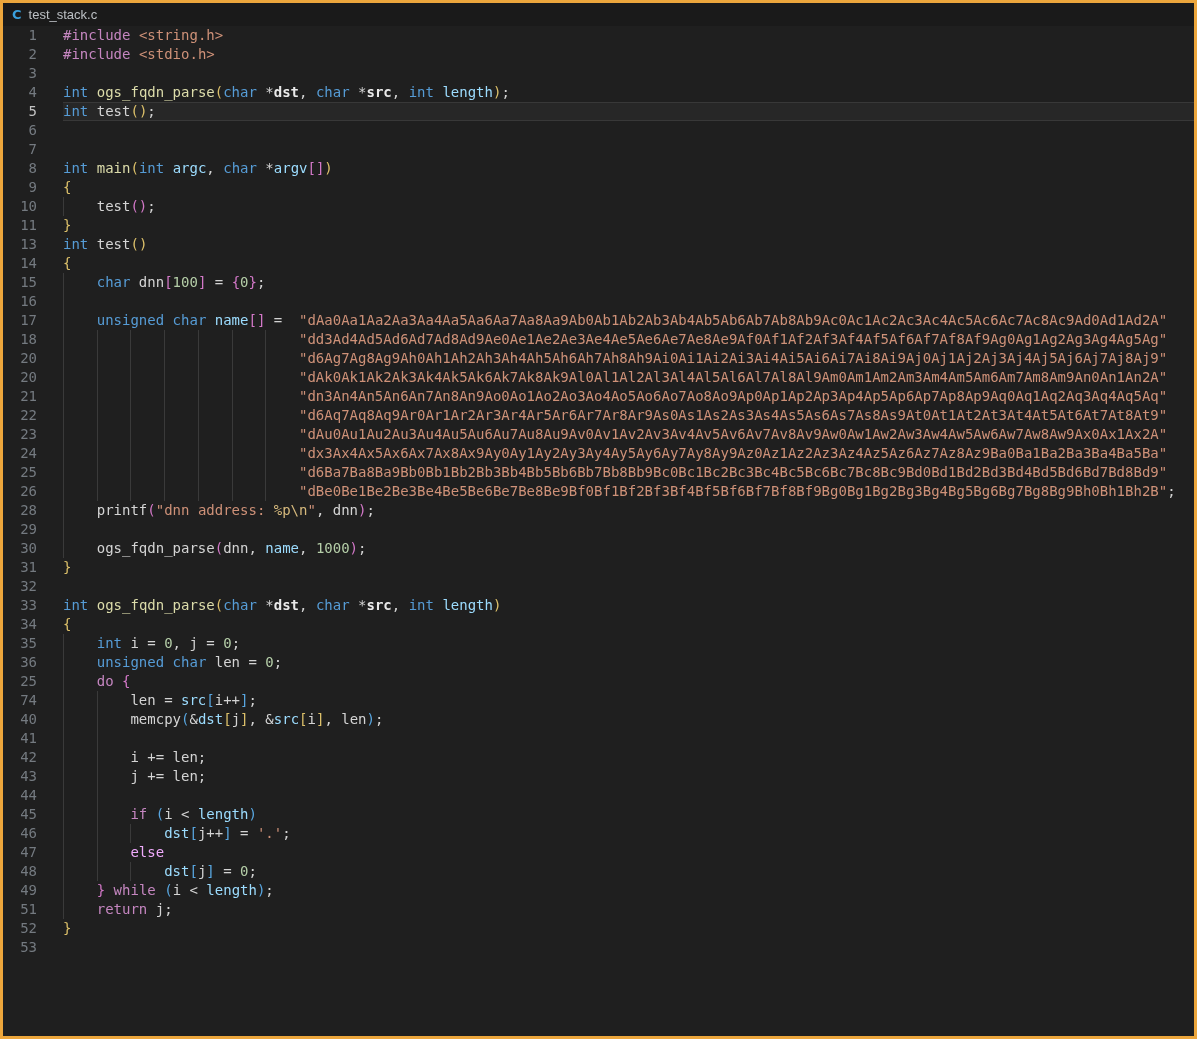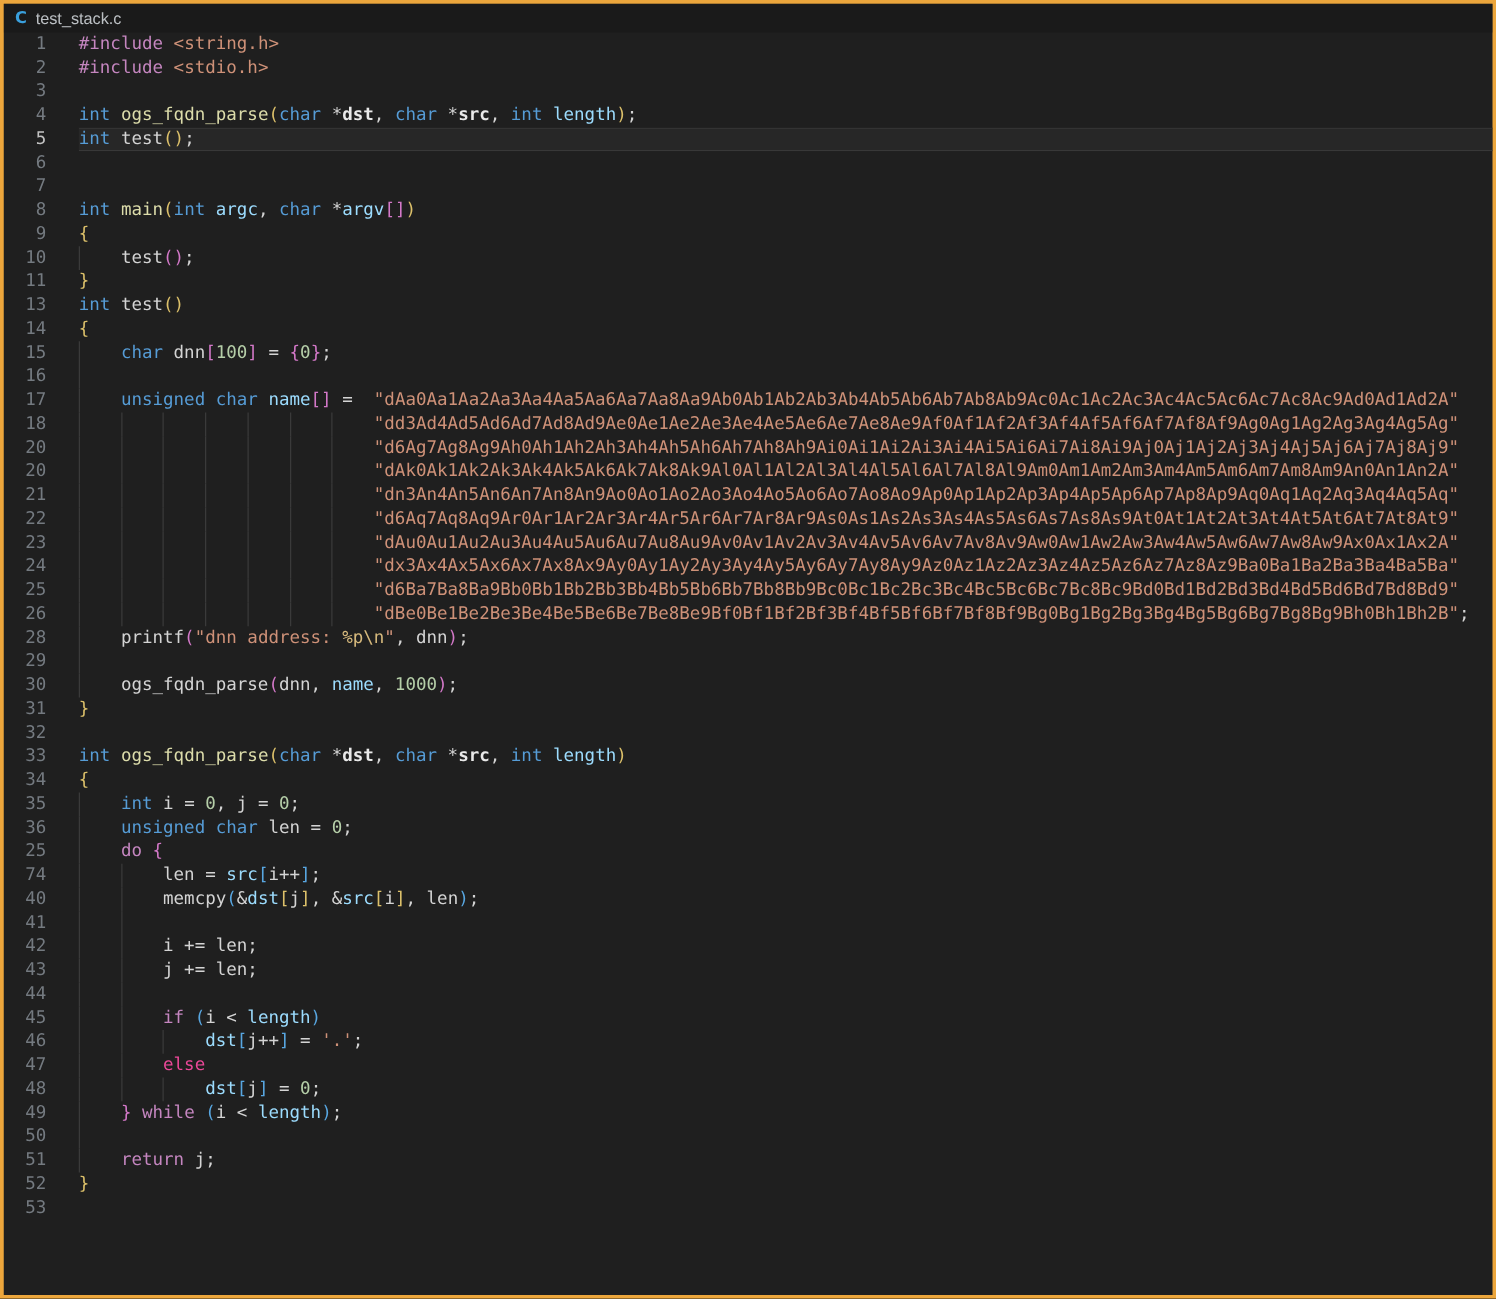--- a/index.html
+++ b/index.html
@@ -197,33 +197,29 @@
       <div class="line">
         <span class="ln">45</span>
         <div class="code"><span class="guide" style="left: 0ch; border-left-color: rgb(58, 58, 58);"></span><span class="guide" style="left: 4ch; border-left-color: rgb(58, 58, 58);"></span><span class="tok" style="color: rgb(212, 212, 212);">        </span><span class="tok" style="color: rgb(197, 134, 192);">if</span><span class="tok" style="color: rgb(212, 212, 212);"> </span><span class="tok" style="color: rgb(88, 166, 224);">(</span><span class="tok" style="color: rgb(212, 212, 212);">i &lt; </span><span class="tok" style="color: rgb(156, 220, 254);">length</span><span class="tok" style="color: rgb(88, 166, 224);">)</span></div>
       </div>
       <div class="line">
         <span class="ln">46</span>
         <div class="code"><span class="guide" style="left: 0ch; border-left-color: rgb(58, 58, 58);"></span><span class="guide" style="left: 4ch; border-left-color: rgb(58, 58, 58);"></span><span class="guide" style="left: 8ch; border-left-color: rgb(58, 58, 58);"></span><span class="tok" style="color: rgb(212, 212, 212);">            </span><span class="tok" style="color: rgb(156, 220, 254);">dst</span><span class="tok" style="color: rgb(88, 166, 224);">[</span><span class="tok" style="color: rgb(212, 212, 212);">j++</span><span class="tok" style="color: rgb(88, 166, 224);">]</span><span class="tok" style="color: rgb(212, 212, 212);"> = </span><span class="tok" style="color: rgb(206, 145, 120);">'.'</span><span class="tok" style="color: rgb(212, 212, 212);">;</span></div>
       </div>
       <div class="line">
         <span class="ln">47</span>
-        <div class="code"><span class="guide" style="left: 0ch; border-left-color: rgb(58, 58, 58);"></span><span class="guide" style="left: 4ch; border-left-color: rgb(58, 58, 58);"></span><span class="tok" style="color: rgb(212, 212, 212);">        </span><span class="tok" style="color: #ec4899;">else</span></div>
+        <div class="code"><span class="guide" style="left: 0ch; border-left-color: rgb(58, 58, 58);"></span><span class="guide" style="left: 4ch; border-left-color: rgb(58, 58, 58);"></span><span class="tok" style="color: rgb(212, 212, 212);">        </span><span class="tok" style="color: #f0abfc;">else</span></div>
       </div>
       <div class="line">
         <span class="ln">48</span>
         <div class="code"><span class="guide" style="left: 0ch; border-left-color: rgb(58, 58, 58);"></span><span class="guide" style="left: 4ch; border-left-color: rgb(58, 58, 58);"></span><span class="guide" style="left: 8ch; border-left-color: rgb(58, 58, 58);"></span><span class="tok" style="color: rgb(212, 212, 212);">            </span><span class="tok" style="color: rgb(156, 220, 254);">dst</span><span class="tok" style="color: rgb(88, 166, 224);">[</span><span class="tok" style="color: rgb(212, 212, 212);">j</span><span class="tok" style="color: rgb(88, 166, 224);">]</span><span class="tok" style="color: rgb(212, 212, 212);"> = </span><span class="tok" style="color: rgb(181, 206, 168);">0</span><span class="tok" style="color: rgb(212, 212, 212);">;</span></div>
       </div>
       <div class="line">
         <span class="ln">49</span>
         <div class="code"><span class="guide" style="left: 0ch; border-left-color: rgb(58, 58, 58);"></span><span class="tok" style="color: rgb(212, 212, 212);">    </span><span class="tok" style="color: rgb(211, 120, 200);">}</span><span class="tok" style="color: rgb(212, 212, 212);"> </span><span class="tok" style="color: rgb(197, 134, 192);">while</span><span class="tok" style="color: rgb(212, 212, 212);"> </span><span class="tok" style="color: rgb(88, 166, 224);">(</span><span class="tok" style="color: rgb(212, 212, 212);">i &lt; </span><span class="tok" style="color: rgb(156, 220, 254);">length</span><span class="tok" style="color: rgb(88, 166, 224);">)</span><span class="tok" style="color: rgb(212, 212, 212);">;</span></div>
-      </div>
-      <div class="line">
-        <span class="ln">50</span>
-        <div class="code"><span class="guide" style="left: 0ch; border-left-color: rgb(58, 58, 58);"></span></div>
       </div>
       <div class="line">
         <span class="ln">51</span>
         <div class="code"><span class="guide" style="left: 0ch; border-left-color: rgb(58, 58, 58);"></span><span class="tok" style="color: rgb(212, 212, 212);">    </span><span class="tok" style="color: rgb(197, 134, 192);">return</span><span class="tok" style="color: rgb(212, 212, 212);"> j;</span></div>
       </div>
       <div class="line">
         <span class="ln">52</span>
         <div class="code"><span class="tok" style="color: rgb(220, 192, 106);">}</span></div>
       </div>
       <div class="line">

